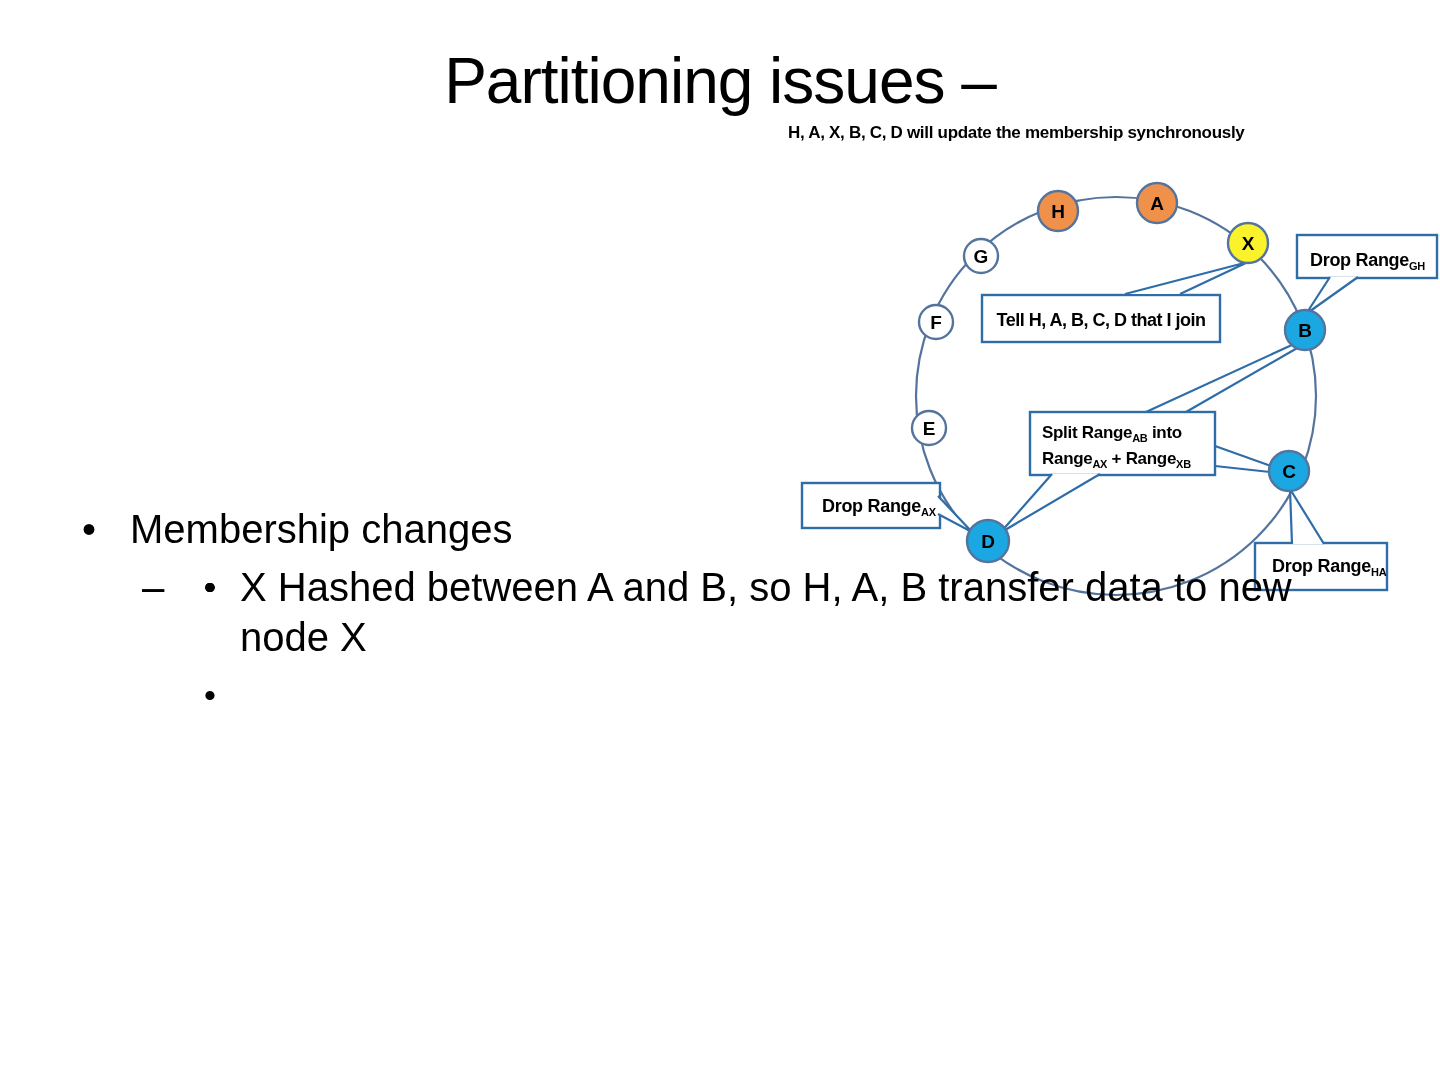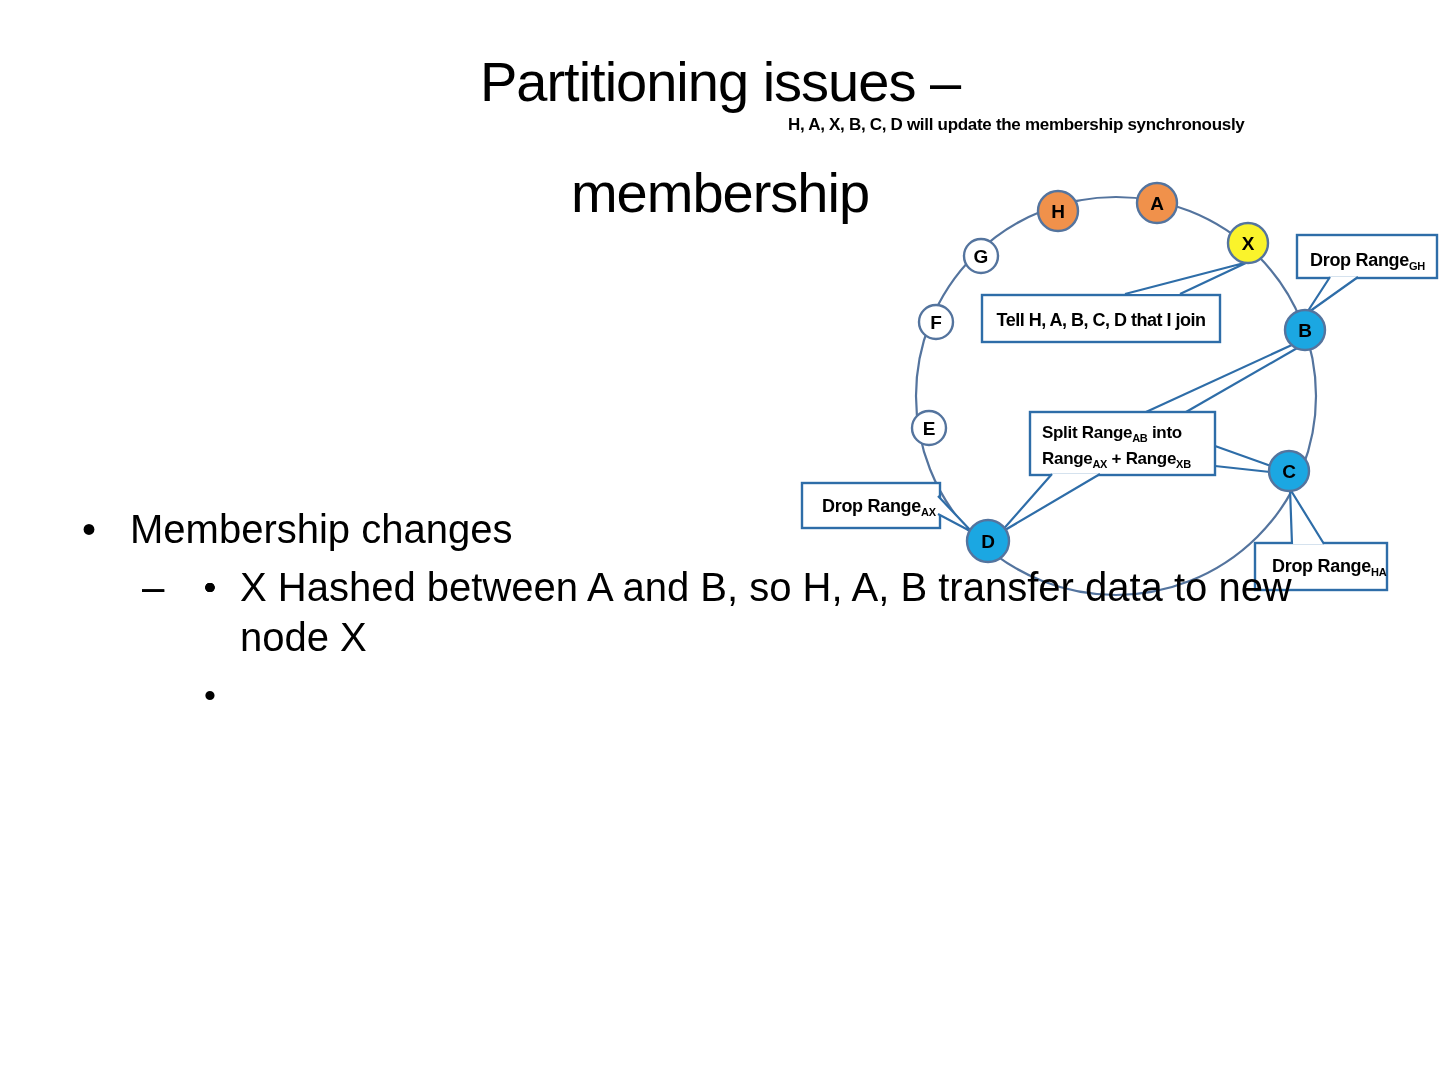--- a/index.html
+++ b/index.html
@@ -1,43 +1,42 @@
 <!DOCTYPE html>
 <html><head>
 <meta charset="utf-8">
 <style>
   html,body{margin:0;padding:0;background:#ffffff;}
   body{width:1440px;height:1080px;position:relative;overflow:hidden;
        font-family:"Liberation Sans","DejaVu Sans",sans-serif;color:#000;}
 
   .slide-title{position:absolute;top:26px;left:0;width:100%;text-align:center;
-               font-size:56px;line-height:111px;font-weight:400;letter-spacing:-1px;}
+               font-size:64px;line-height:111px;font-weight:400;letter-spacing:-1px;}
 
-  .annotation{position:absolute;left:788px;top:112px;font-size:17px;font-weight:700;
+  .annotation{position:absolute;left:788px;top:120px;font-size:17px;font-weight:700;
               line-height:25px;letter-spacing:-0.3px;white-space:nowrap;}
 
   .diagram-svg{position:absolute;left:0;top:0;width:1440px;height:1080px;}
 
   .callout-text{font-weight:700;fill:#000;}
   .node-label{font-weight:700;fill:#000;text-anchor:middle;}
 
   .bullets{position:absolute;left:58px;top:496px;width:1312px;}
   .bi{position:relative;font-size:40px;line-height:50px;margin-top:8px;}
   .bi .glyph{position:absolute;top:0;}
   .lv1{padding-left:72px;}  .lv1 .glyph{left:24px;}
   .lv2{padding-left:132px;} .lv2 .glyph{left:84px;}
   .lv3{padding-left:182px;} .lv3 .glyph{left:146px;font-size:34px;}
   .bi sup{font-size:58%;line-height:0;}
 </style>
 </head>
 <body>
 
 <div class="slide-title">
   <div>Partitioning issues –</div>
-  <div>membership</div>
 </div>
 
 <div class="annotation">
   <div>H, A, X, B, C, D will update the membership synchronously</div>
 </div>
 
 <svg class="diagram-svg" viewBox="0 0 1440 1080" xmlns="http://www.w3.org/2000/svg">
 
   <ellipse cx="1116" cy="396" rx="200" ry="199" fill="none" stroke="#54749E" stroke-width="2.2"></ellipse>
 

